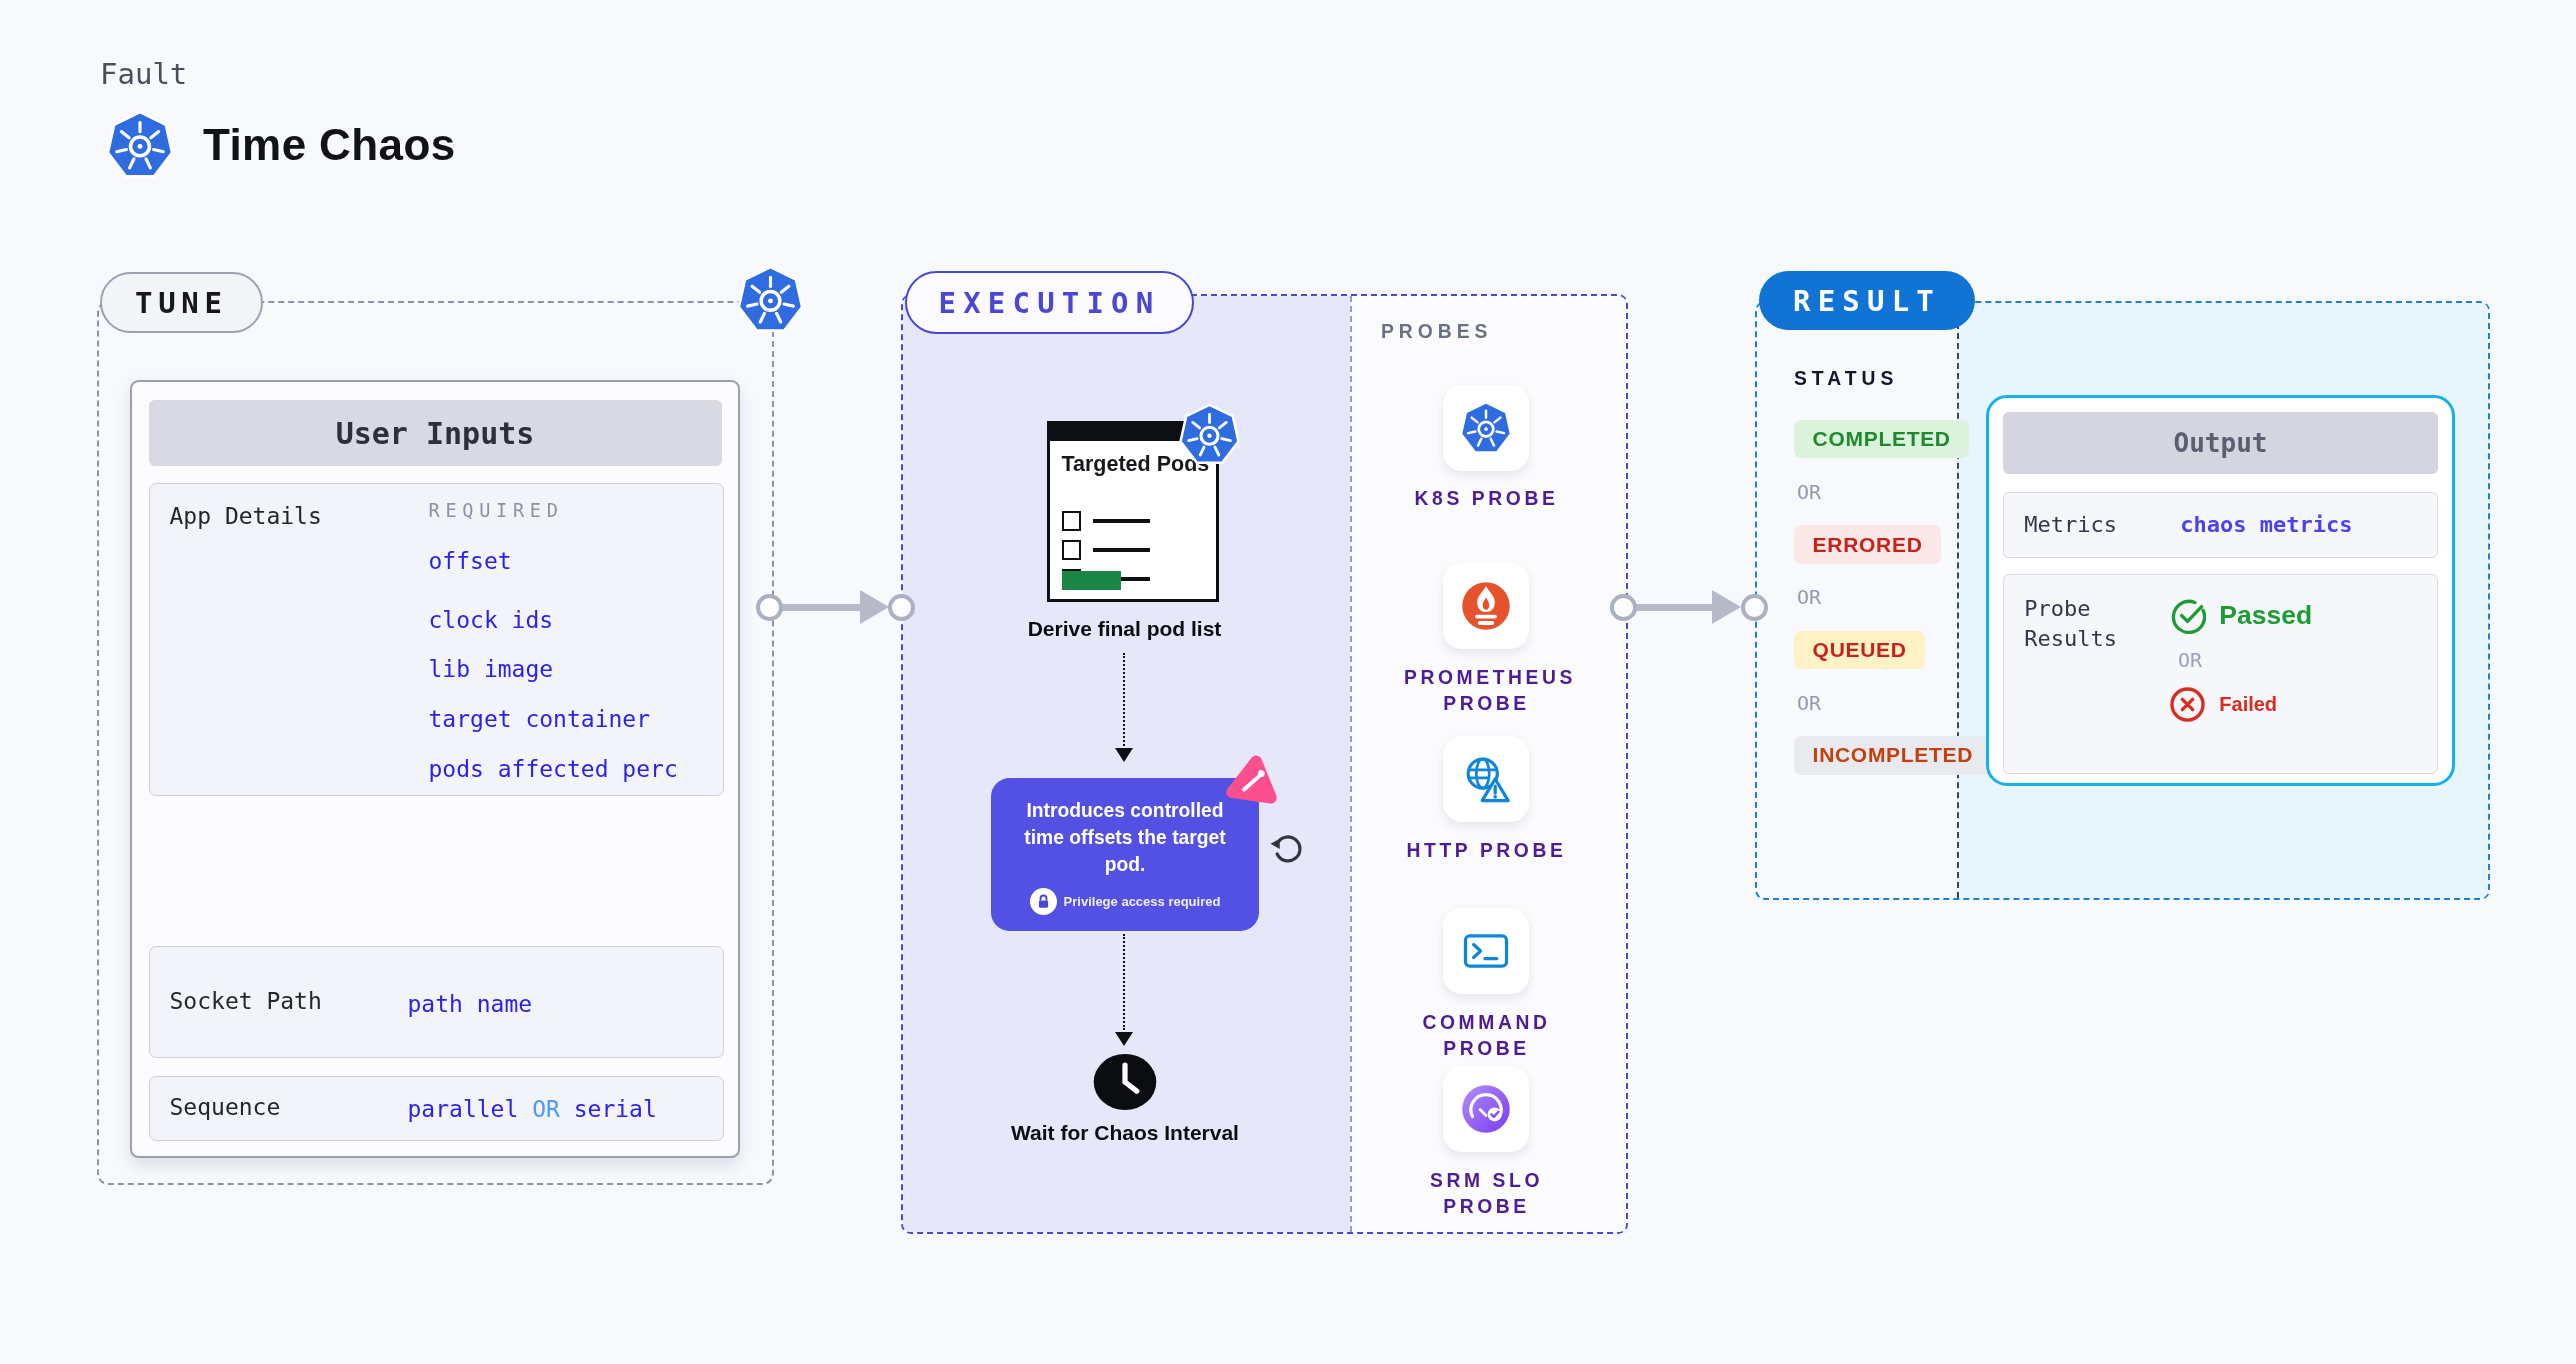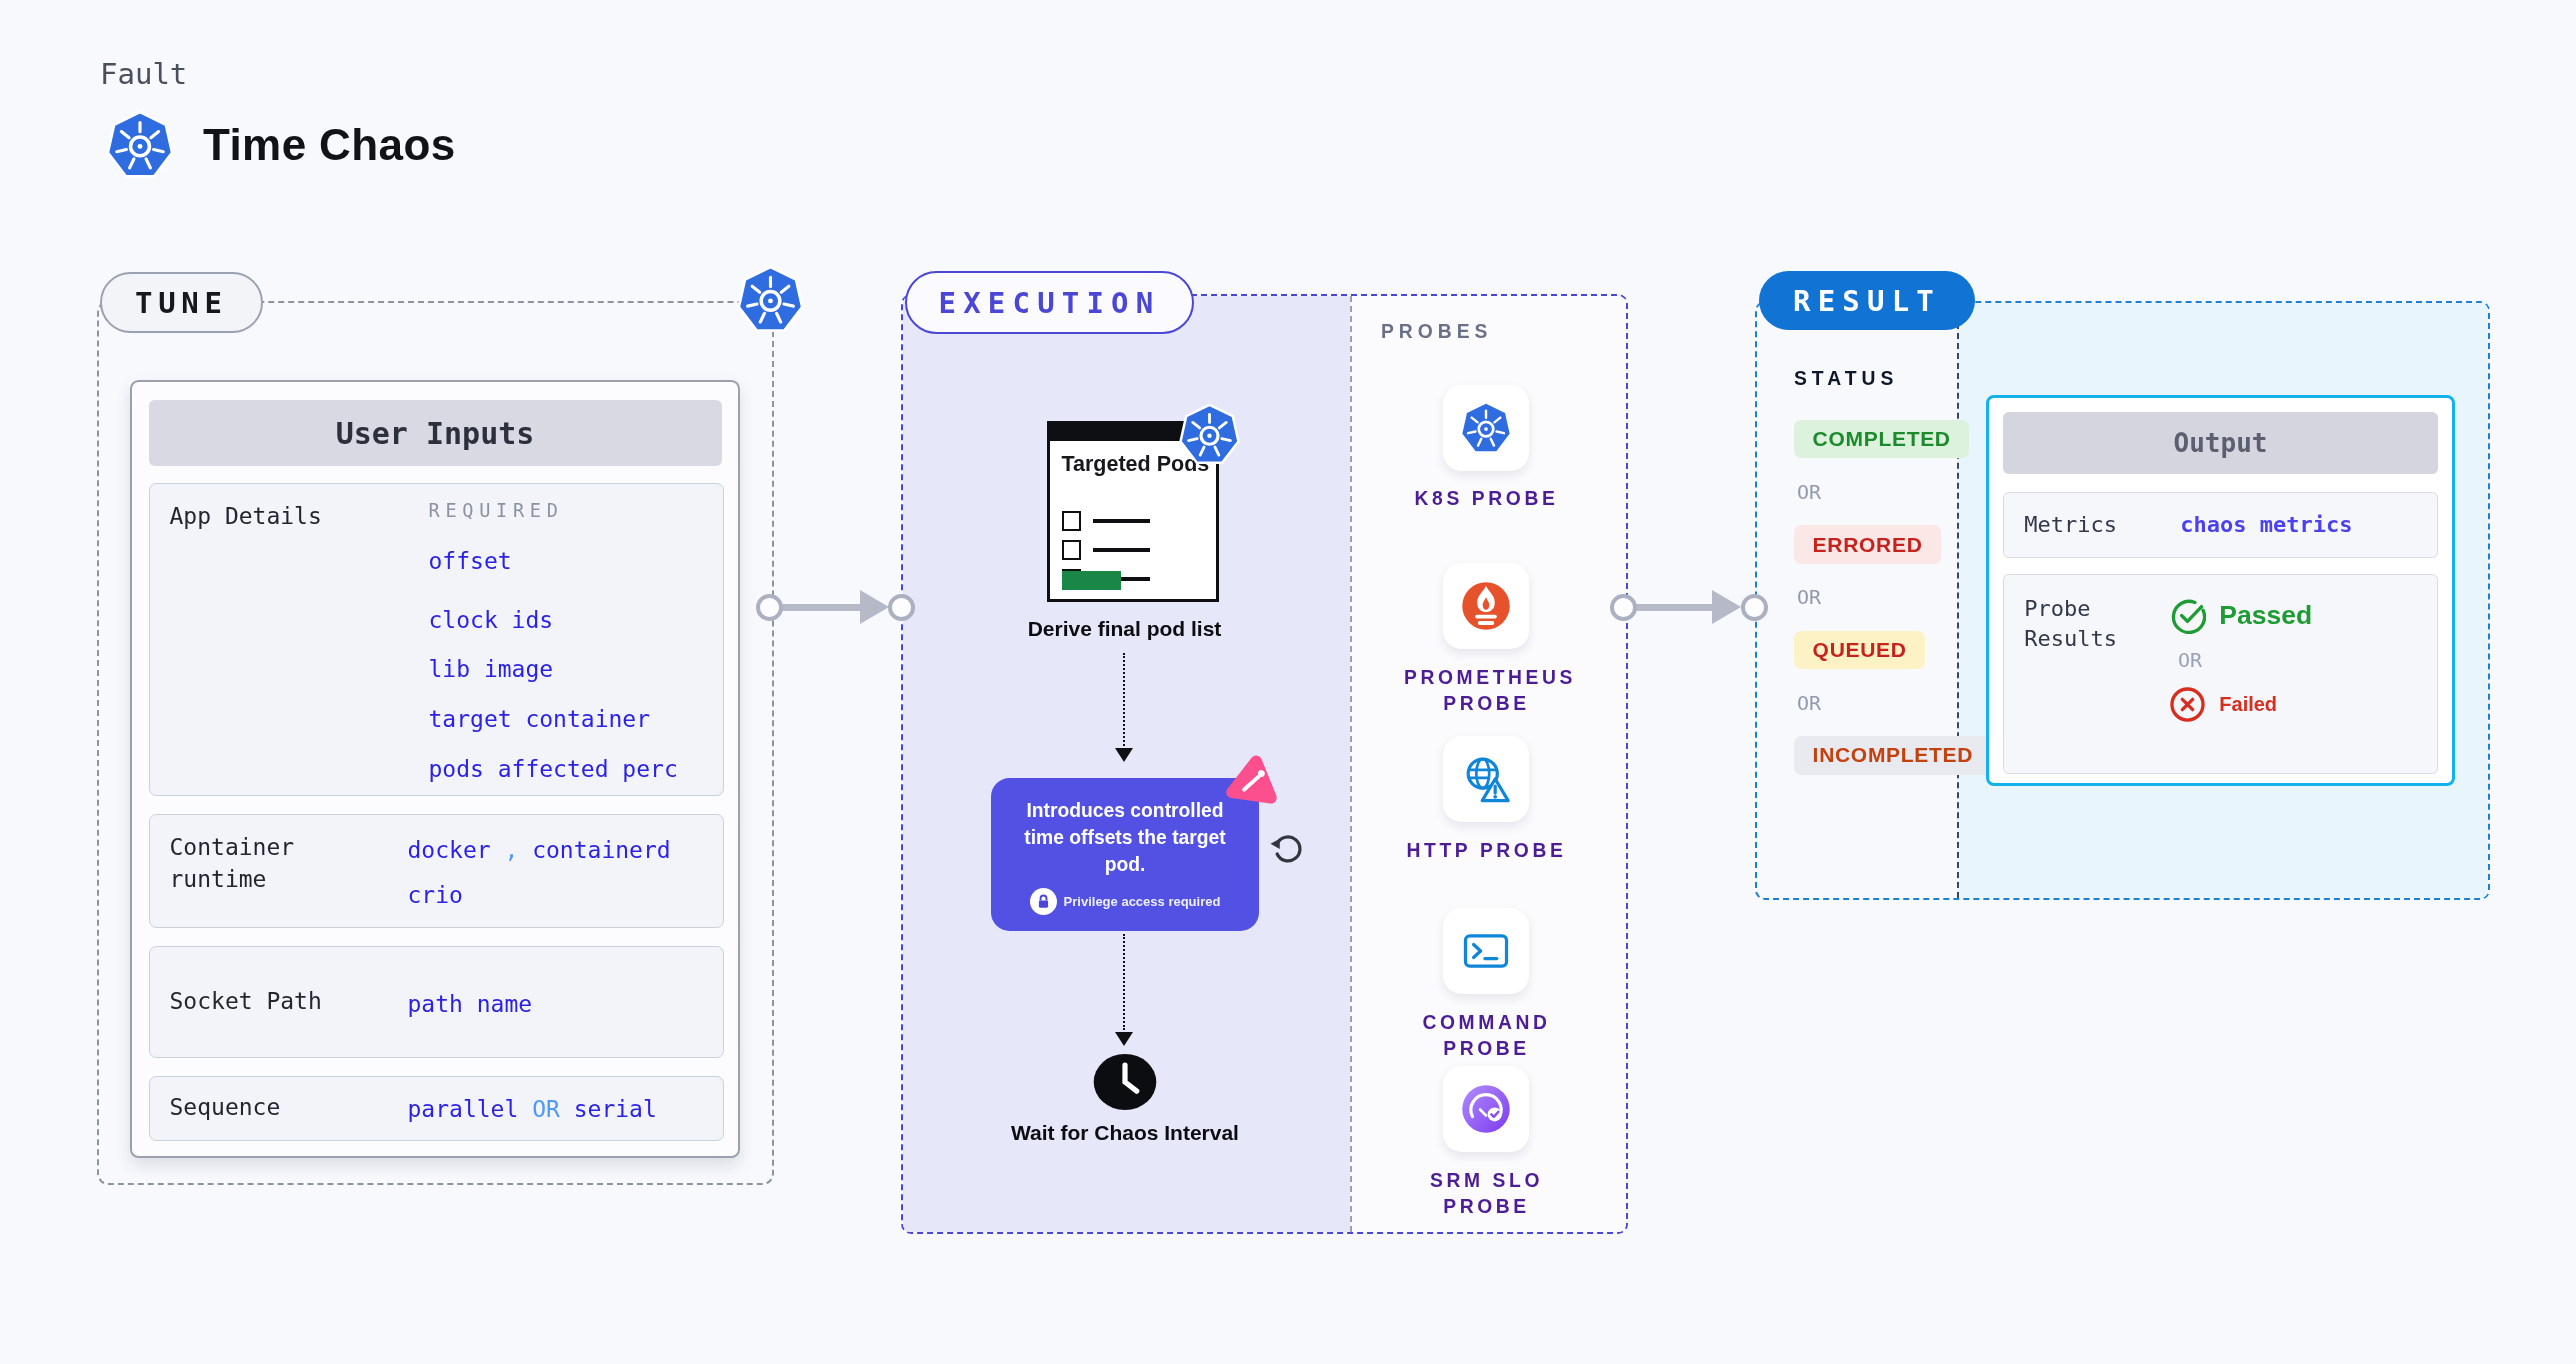--- a/index.html
+++ b/index.html
@@ -78,21 +78,21 @@
   .result-inner{position:absolute;left:200px;top:0;bottom:0;right:0;background:#e9f5fc;
                 border-left:2.1px dashed #3c4757;border-radius:0 7.2px 7.2px 0;}
   .result-badge{left:1759px;top:271px;height:59px;padding:0 34px;background:#1173d4;color:#ffffff;
                 font-size:29px;font-weight:bold;letter-spacing:7.2px;font-family:"DejaVu Sans Mono",monospace;}
   .status-col{left:1794px;top:368px;width:215px;}
   .status-title{font-size:19.3px;font-weight:bold;letter-spacing:5px;color:#0f172a;margin-bottom:30px;}
   .status-badge{display:inline-block;padding:7.2px 18.6px;border-radius:7.2px;font-size:21px;font-weight:bold;
                 letter-spacing:0.7px;}
   .st-or{font-family:"DejaVu Sans Mono",monospace;font-size:20px;color:#939aaf;margin:21.5px 0 21.5px 2.9px;}
   .output-box{left:1986px;top:395px;width:469px;height:391px;background:#ffffff;border:3.6px solid #13b2e8;
-              border-radius:8px;box-sizing:border-box;z-index:4;}
+              border-radius:21px;box-sizing:border-box;z-index:4;}
   .output-header{position:absolute;left:14.3px;top:14.3px;right:14.3px;height:62px;background:#d5d5df;border-radius:5.7px;
                  display:flex;align-items:center;justify-content:center;font-size:26px;font-weight:bold;color:#5b5f70;}
   .output-row{position:absolute;left:14.3px;right:14.3px;background:#f6f7fb;border:1.4px solid #d8dbe5;border-radius:5.7px;}
   .metrics-row{top:94px;height:64px;}
   .proberes-row{top:176px;height:198px;}
   .out-label{font-size:22px;color:#33374a;}
   .metrics-value{font-size:22px;font-weight:bold;color:#4b41ee;}
   .pf-row{display:flex;align-items:center;gap:13px;}
   .pf-row svg{width:37px;height:37px;}
   .passed-text{font-size:26.5px;font-weight:bold;color:#1e9c34;}
@@ -150,29 +150,20 @@
       <div class="abs" style="left:279px;top:15.8px;">
         <div class="required-tag mono" style="margin-bottom:27px;">REQUIRED</div>
         <div class="blue-val mono" style="margin-bottom:23.6px;">offset</div>
         <div class="blue-val mono" style="margin-bottom:23.6px;margin-top:33px;">clock ids</div>
         <div class="blue-val mono" style="margin-bottom:23.6px;">lib image</div>
         <div class="blue-val mono" style="margin-bottom:23.6px;">target container</div>
         <div class="blue-val mono">pods affected perc</div>
       </div>
     </div>
 
-    <div class="abs ui-row" style="left:16.5px;top:432px;width:573px;height:112px;">
-      <div class="abs row-label mono" style="left:20px;top:17px;width:172px;line-height:31.5px;">Container runtime</div>
-      <div class="abs mono" style="left:258px;top:21.5px;font-size:23px;">
-        <span class="blue-val mono">docker</span>
-        <span class="lblue mono" style="font-size:23px;">,</span>
-        <span class="blue-val mono">containerd</span>
-      </div>
-      <div class="abs blue-val mono" style="left:258px;top:67px;">crio</div>
-    </div>
 
     <div class="abs ui-row" style="left:16.5px;top:564px;width:573px;height:110px;">
       <div class="abs row-label mono" style="left:20px;top:41px;">Socket Path</div>
       <div class="abs blue-val mono" style="left:258px;top:44px;">path name</div>
     </div>
 
     <div class="abs ui-row" style="left:16.5px;top:694px;width:573px;height:63px;">
       <div class="abs row-label mono" style="left:20px;top:17px;">Sequence</div>
       <div class="abs mono" style="left:258px;top:18.6px;font-size:23px;">
         <span class="blue-val mono">parallel</span>

